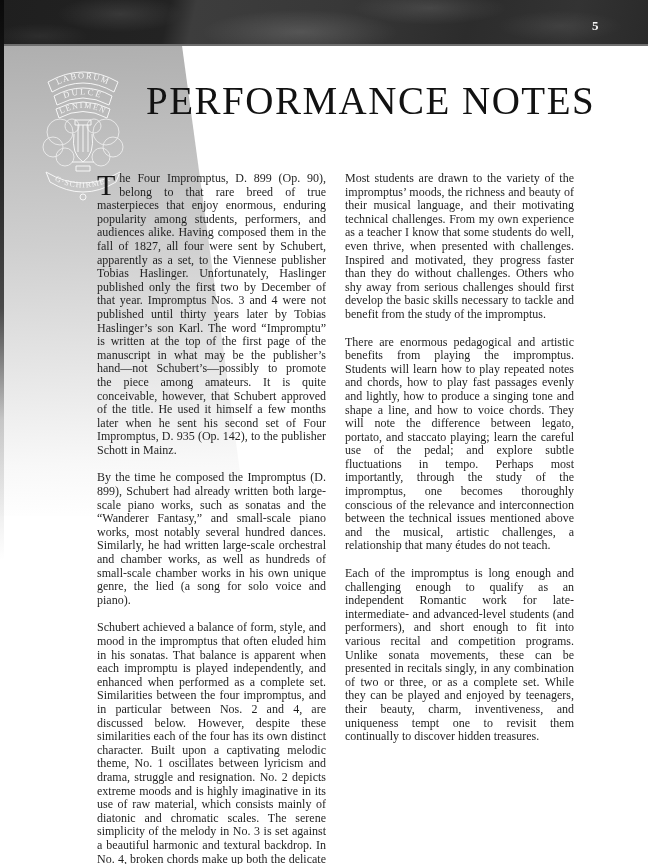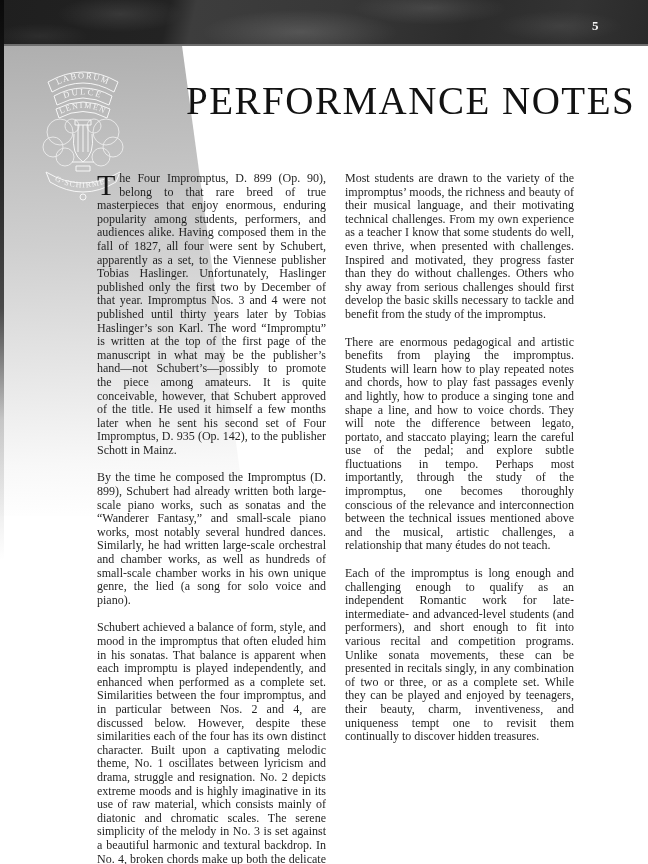--- a/index.html
+++ b/index.html
@@ -34,21 +34,21 @@
   .left-strip {
     position: absolute; left: 0; top: 0; width: 4px; height: 560px;
     background: linear-gradient(#0a0a0a 0%, #1e1e1e 25%, #4a4a4a 55%, rgba(120,120,120,.35) 75%, rgba(255,255,255,0) 100%);
   }
   .emblem { position: absolute; left: 36px; top: 54px; width: 94px; height: 150px; opacity: .92; }
   .emblem path, .emblem circle, .emblem line { stroke: #fbfbfb; fill: none; stroke-width: 1; }
   .emblem text { fill: #fbfbfb; stroke: none; font-family: "Liberation Serif", serif; }
   .title {
     position: absolute; left: 146px; top: 78px;
     font: 400 39px "Liberation Serif", serif; color: #121212;
-    letter-spacing: 1.5px; white-space: nowrap; margin-left: 40px;
+    letter-spacing: 1.5px; white-space: nowrap;
   }
   .columns {
     position: absolute; left: 97px; top: 172px; width: 477px;
     display: flex; gap: 19px;
   }
   .col { width: 229px; }
   .col p {
     font-size: 12px; line-height: 13.6px; text-align: justify;
     margin-bottom: 14px; color: #1f1f1f;
   }

